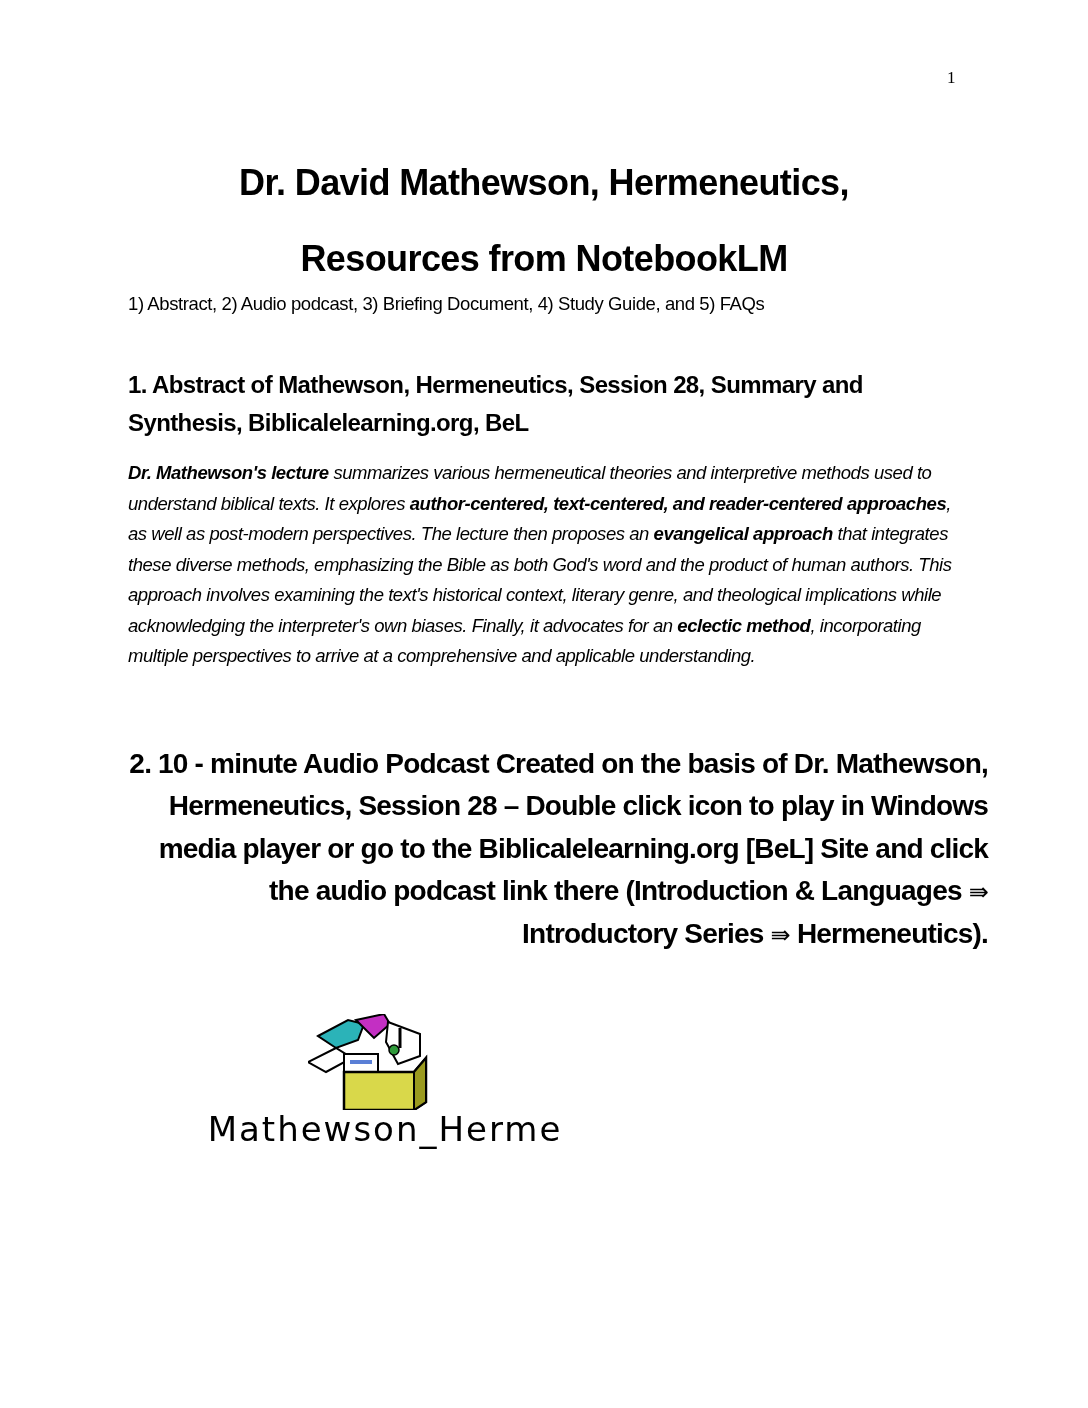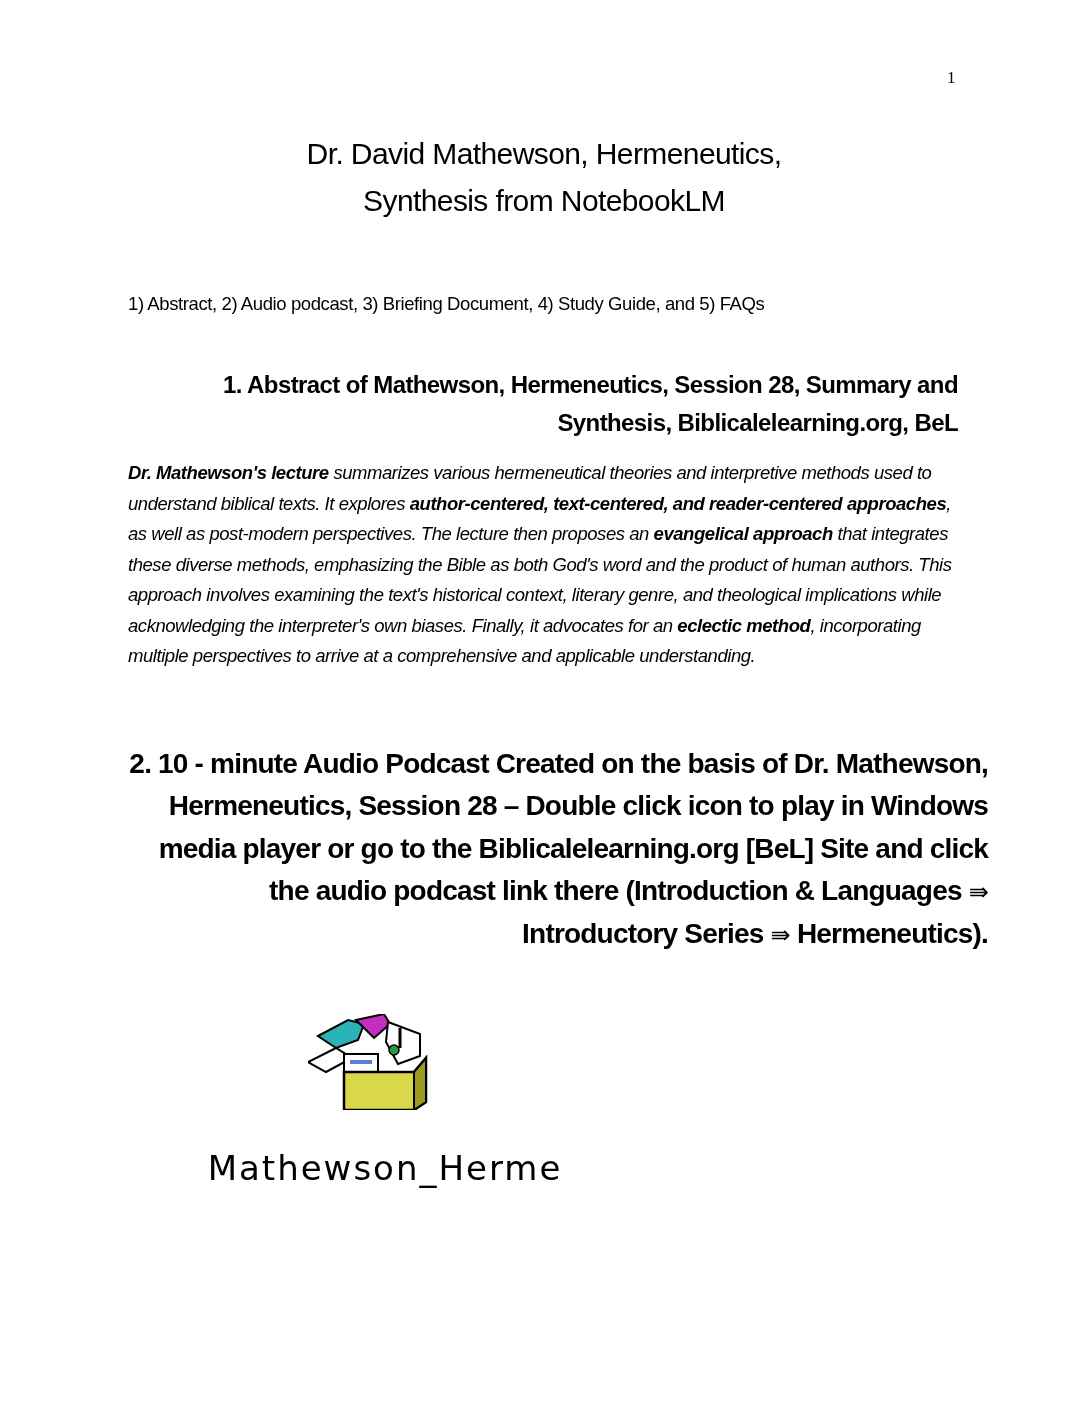--- a/index.html
+++ b/index.html
@@ -1,39 +1,39 @@
 <!DOCTYPE html>
 <html><head>
 <meta charset="utf-8">
 <style>
   html, body { margin: 0; padding: 0; background: #ffffff; }
   body { width: 1088px; height: 1408px; position: relative; overflow: hidden;
          font-family: "Liberation Sans", sans-serif; color: #000; }
   .page-number { position: absolute; top: 68px; left: 947px; font-family: "Liberation Serif", serif; font-size: 17px; }
   .title-block { position: absolute; top: 130px; left: 0; width: 1088px; text-align: center; }
-  .title-line { font-weight: normal; font-size: 30px; line-height: 47px; letter-spacing: -0.6px; }
+  .title-line { font-weight: bold; font-size: 36px; line-height: 47px; letter-spacing: -0.6px; margin-top: 29px; }
   .contents-line { position: absolute; top: 293px; left: 128px; font-size: 18.5px; letter-spacing: -0.4px; }
-  .section1-heading { position: absolute; top: 366px; left: 128px; width: 830px; font-weight: bold; font-size: 24px; line-height: 38px; letter-spacing: -0.6px; text-align: right; }
+  .section1-heading { position: absolute; top: 366px; left: 128px; width: 830px; font-weight: bold; font-size: 24px; line-height: 38px; letter-spacing: -0.6px; }
   .abstract { position: absolute; top: 458px; left: 128px; width: 840px; font-size: 18.5px; line-height: 30.5px; letter-spacing: -0.45px; font-style: italic; }
   .abstract b { font-weight: bold; }
   .section2-heading { position: absolute; top: 743px; left: 128px; width: 860px; font-weight: bold; font-size: 28px; line-height: 42.3px; letter-spacing: -0.8px; text-align: right; }
   .arrow { font-weight: normal; font-size: 24px; }
   .attachment { position: absolute; top: 1012px; left: 130px; width: 510px; cursor: pointer; }
   .attachment-icon { position: absolute; left: 178px; top: 2px; width: 150px; height: 96px; }
   .attachment-label { position: absolute; top: 100px; left: 0; width: 510px; text-align: center;
-                      font-family: "DejaVu Sans", sans-serif; font-size: 34px; line-height: 35px; letter-spacing: 2px; margin-top: 39px; }
+                      font-family: "DejaVu Sans", sans-serif; font-size: 34px; line-height: 35px; letter-spacing: 2px; }
 </style>
 </head>
 <body>
 
 <div class="page-number">1</div>
 
 <div class="title-block">
   <div class="title-line">Dr. David Mathewson, Hermeneutics,</div>
-  <div class="title-line">Synthesis from NotebookLM</div>
+  <div class="title-line">Resources from NotebookLM</div>
 </div>
 
 <div class="contents-line">1) Abstract, 2) Audio podcast, 3) Briefing Document, 4) Study Guide, and 5) FAQs</div>
 
 <div class="section1-heading">1. Abstract of Mathewson, Hermeneutics, Session 28, Summary and Synthesis, Biblicalelearning.org, BeL</div>
 
 <div class="abstract"><b>Dr. Mathewson's lecture</b><span> summarizes various hermeneutical theories and interpretive methods used to understand biblical texts. It explores </span><b>author-centered, text-centered, and reader-centered approaches</b><span>, as well as post-modern perspectives. The lecture then proposes an </span><b>evangelical approach</b><span> that integrates these diverse methods, emphasizing the Bible as both God's word and the product of human authors. This approach involves examining the text's historical context, literary genre, and theological implications while acknowledging the interpreter's own biases. Finally, it advocates for an </span><b>eclectic method</b><span>, incorporating multiple perspectives to arrive at a comprehensive and applicable understanding.</span></div>
 
 <div class="section2-heading"><span>2.  10 - minute Audio Podcast Created on the basis of Dr. Mathewson, Hermeneutics, Session 28 –  Double click icon to play in Windows media player or go to the Biblicalelearning.org [BeL] Site and click the audio podcast link there (Introduction &amp; Languages </span><span class="arrow">⇛</span><span> Introductory Series </span><span class="arrow">⇛</span><span> Hermeneutics).</span></div>
 

